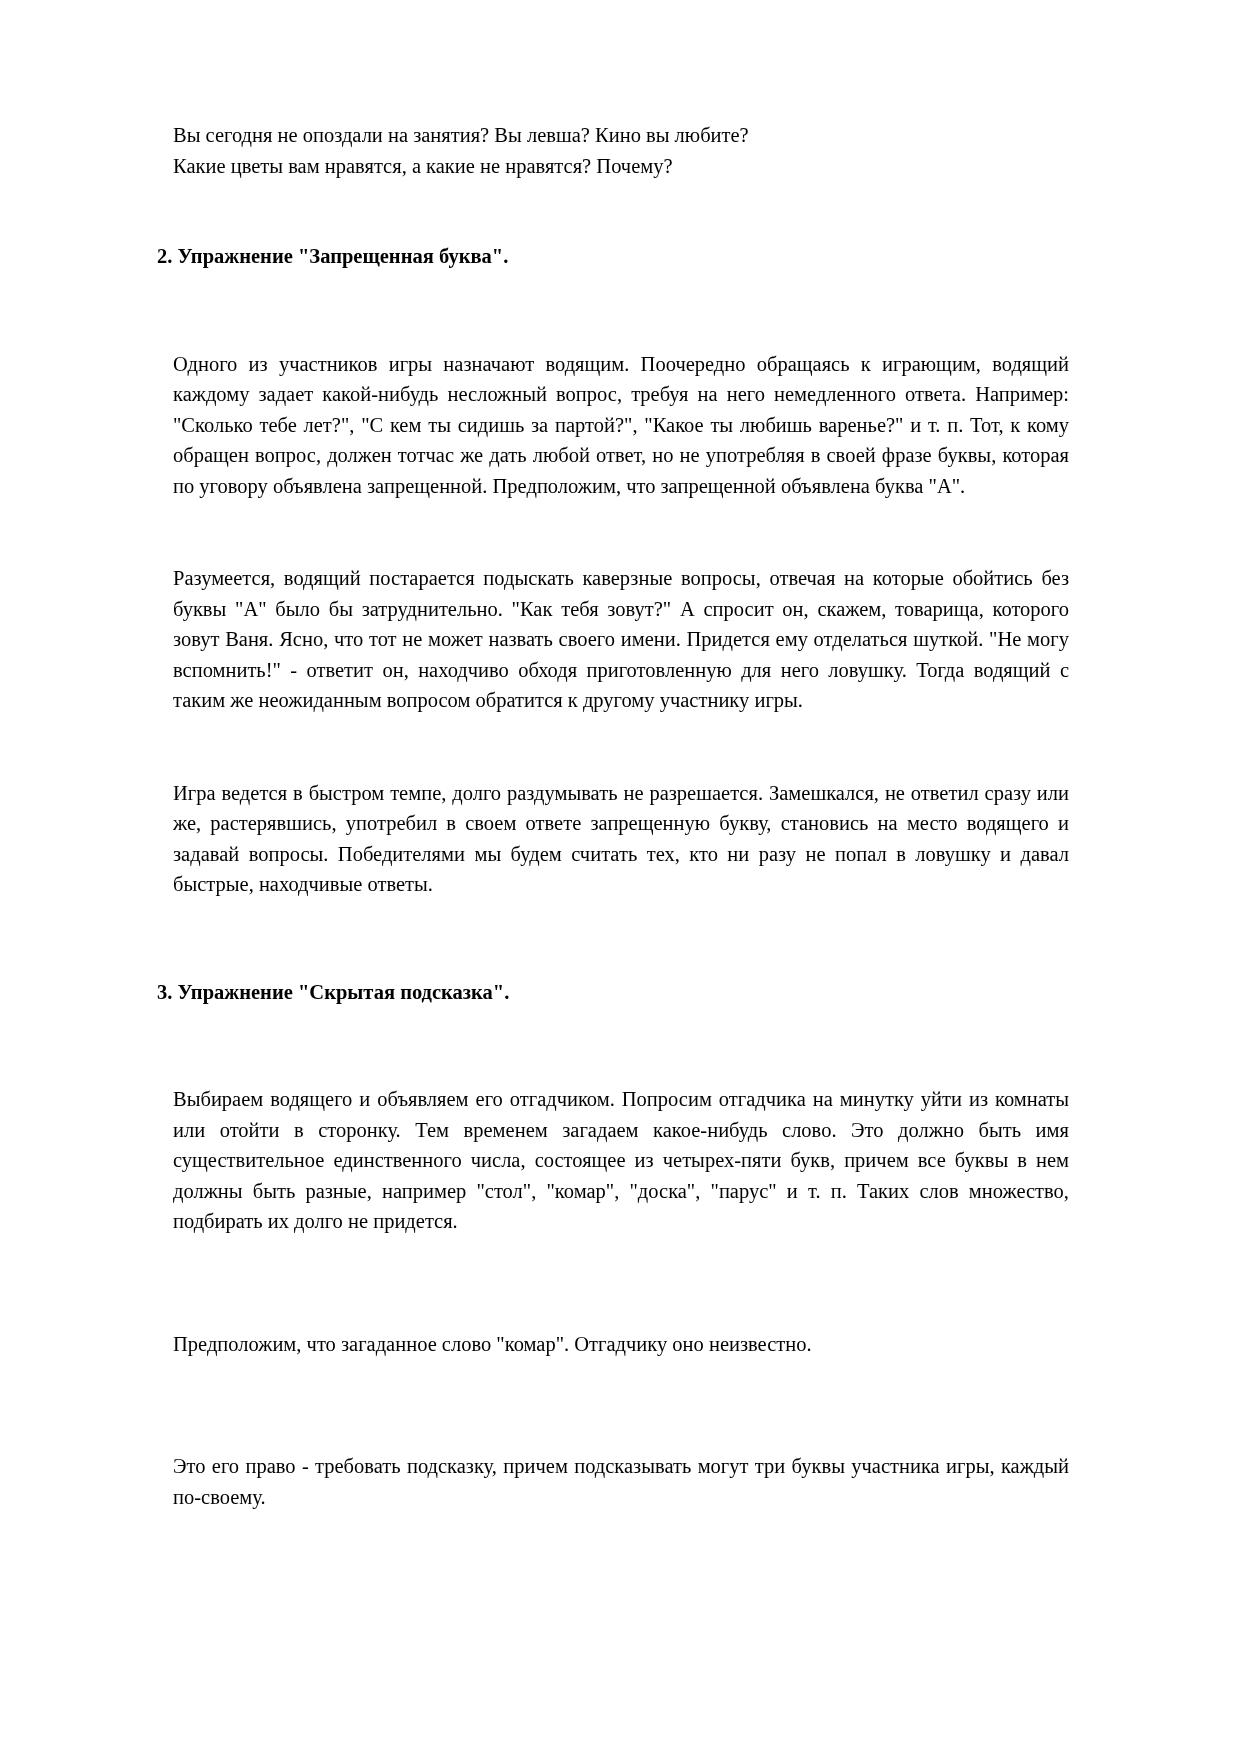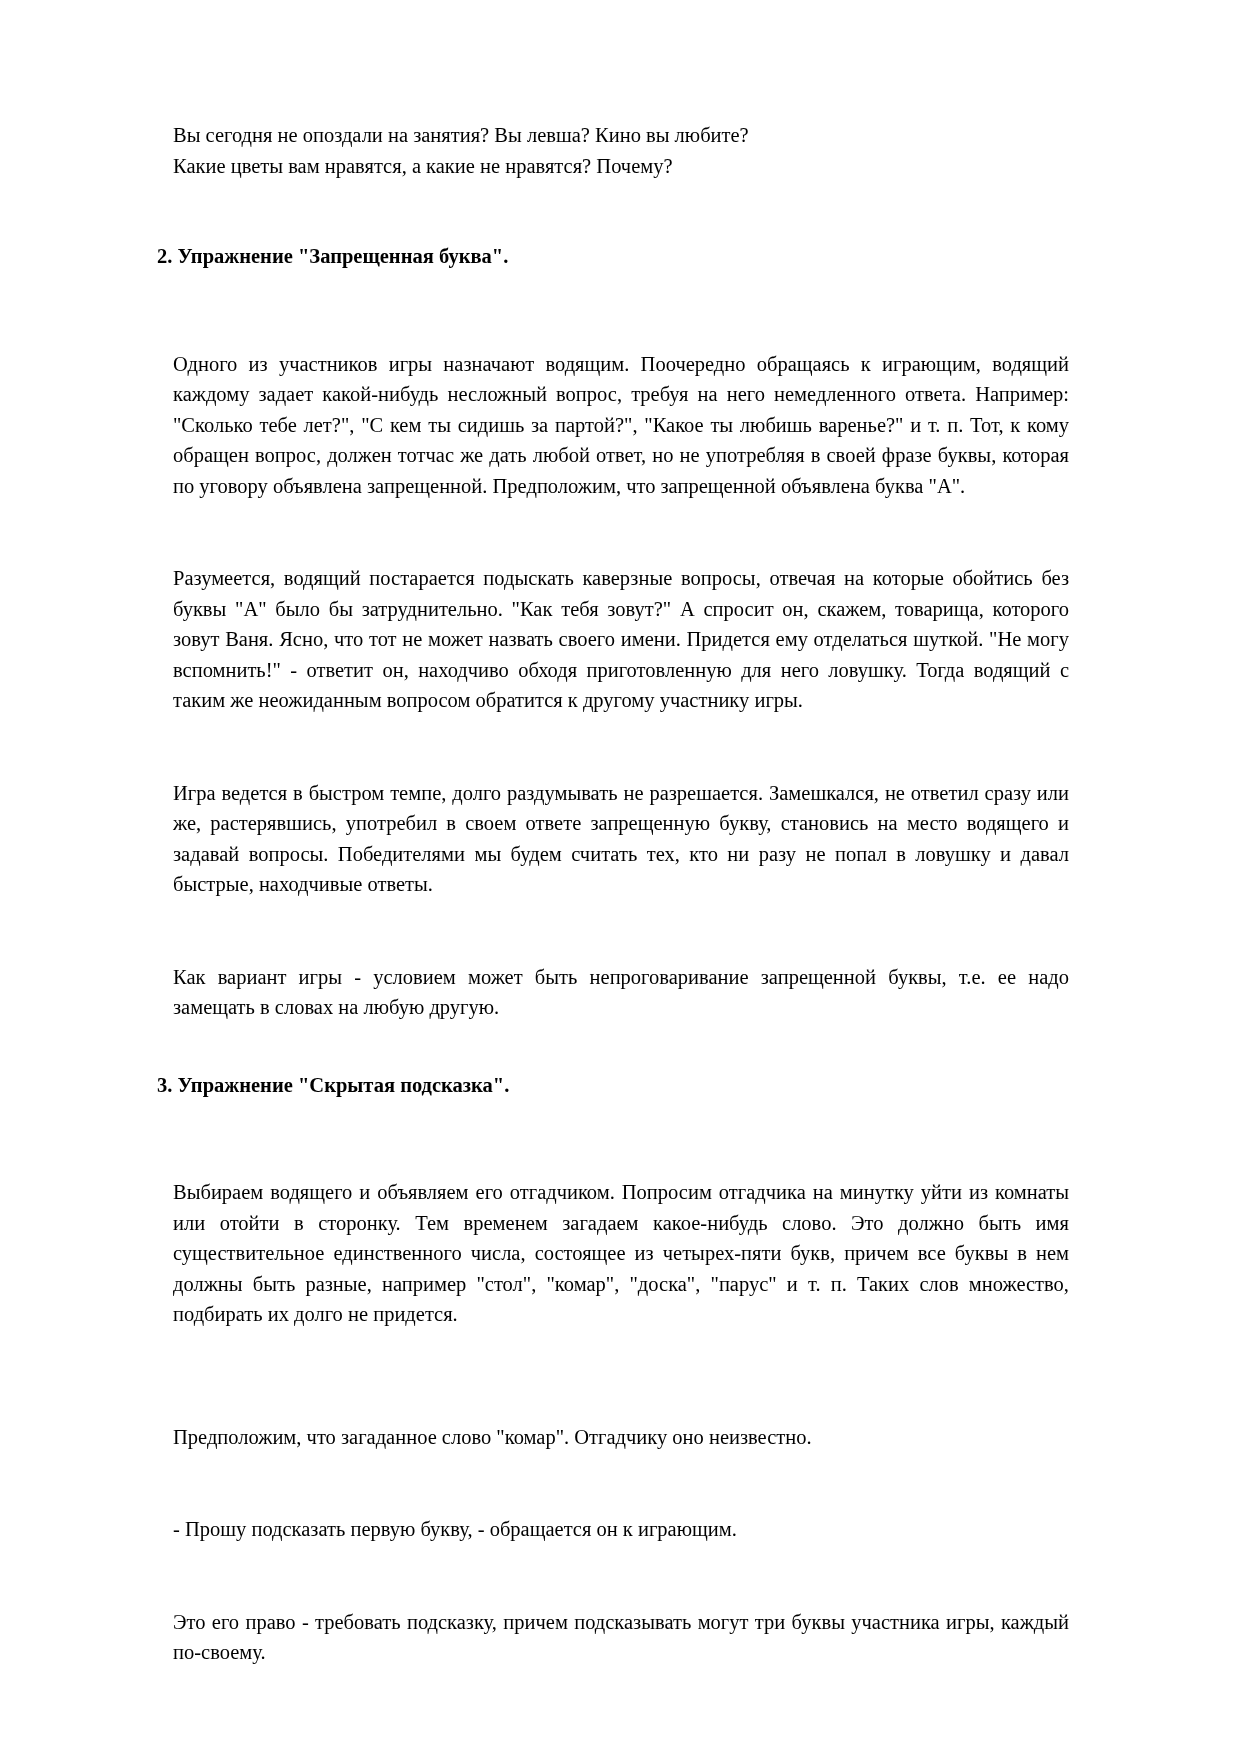--- a/index.html
+++ b/index.html
@@ -75,21 +75,20 @@
     <div class="gap-s"></div>
 
     <p class="para">Разумеется, водящий постарается подыскать каверзные вопросы, отвечая на которые обойтись без буквы "А" было бы затруднительно. "Как тебя зовут?" А спросит он, скажем, товарища, которого зовут Ваня. Ясно, что тот не может назвать своего имени. Придется ему отделаться шуткой. "Не могу вспомнить!" - ответит он, находчиво обходя приготовленную для него ловушку. Тогда водящий с таким же неожиданным вопросом обратится к другому участнику игры.</p>
 
     <div class="gap-s"></div>
 
     <p class="para">Игра ведется в быстром темпе, долго раздумывать не разрешается. Замешкался, не ответил сразу или же, растерявшись, употребил в своем ответе запрещенную букву, становись на место водящего и задавай вопросы. Победителями мы будем считать тех, кто ни разу не попал в ловушку и давал быстрые, находчивые ответы.</p>
 
     <div class="gap-s"></div>
 
-    <p class="para">Как вариант игры - условием может быть непроговаривание запрещенной буквы, т.е. ее надо замещать в словах на любую другую.</p>
 
     <div class="gap-m"></div>
 
     <h2 class="heading">3. Упражнение "Скрытая подсказка".</h2>
 
     <div class="gap-headaft"></div>
 
 
     <div class="gap-s"></div>
 
@@ -97,20 +96,19 @@
 
     <div class="gap-s"></div>
 
 
     <div class="gap-s"></div>
 
     <p class="para left">Предположим, что загаданное слово "комар". Отгадчику оно неизвестно.</p>
 
     <div class="gap-s"></div>
 
-    <p class="para left">- Прошу подсказать первую букву, - обращается он к играющим.</p>
 
     <div class="gap-s"></div>
 
     <p class="para">Это его право - требовать подсказку, причем подсказывать могут три буквы участника игры, каждый по-своему.</p>
 
   </div>
 </div>
 
 </body></html>

